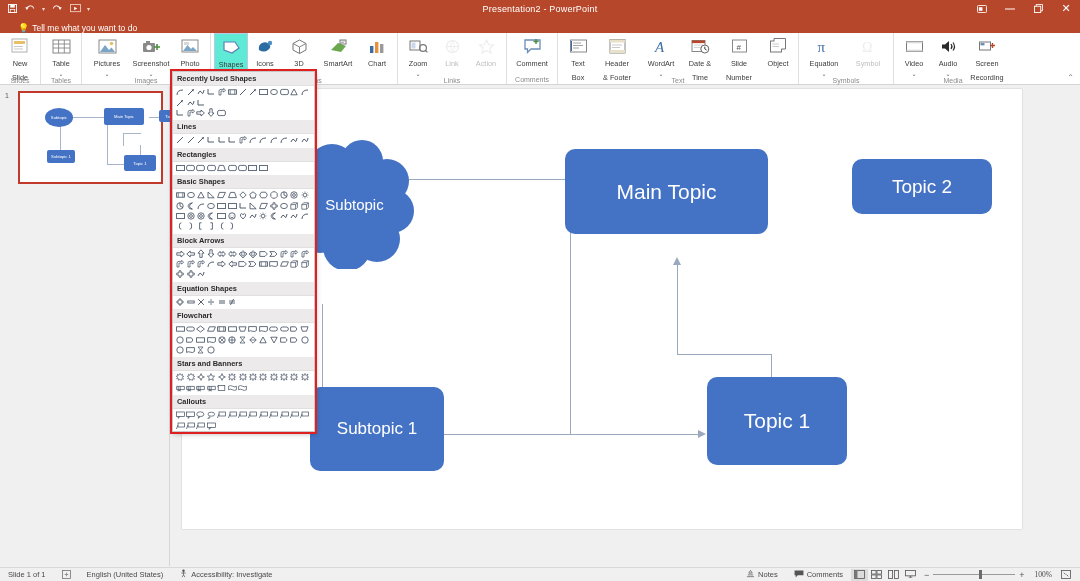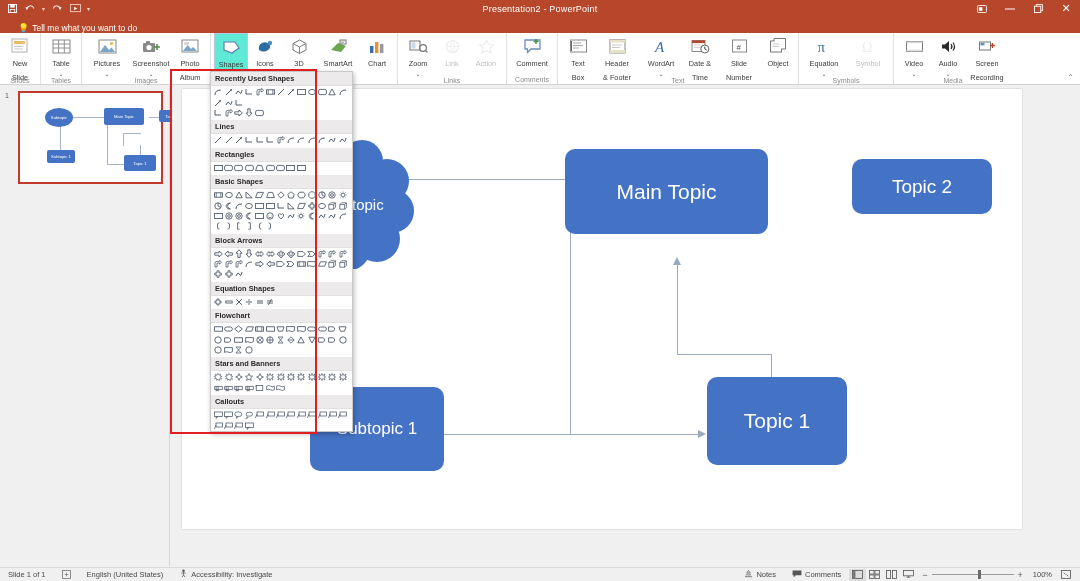--- a/index.html
+++ b/index.html
@@ -112,21 +112,21 @@
   .conn { position: absolute; background: #9aa9be; }
   .arrowhead {
     position: absolute; width: 0; height: 0;
   }
 
   
   .shapes-panel {
     position: absolute; left: 172px; top: 71px; width: 143px; height: 361px;
     background: #fff; border: 1px solid #c8c8c8;
     box-shadow: 1px 2px 5px rgba(0,0,0,.28);
-    overflow: hidden; z-index: 40; margin-left: 38px;
+    overflow: hidden; z-index: 40;
   }
   .sp-highlight {
     position: absolute; left: 170px; top: 69px; width: 147px; height: 365px;
     border: 2px solid #e02020; z-index: 41; pointer-events: none;
   }
   .sp-head {
     background: #eceaea; color: #2b2b2b; font-size: 7.4px; font-weight: bold;
     padding: 2px 4px; border-bottom: 1px solid #e0e0e0;
   }
   .sp-rows { padding: 1px 2px 2px 2px; }
@@ -149,21 +149,21 @@
     display: flex; align-items: center; font-size: 7.5px; color: #4a4a4a;
   }
   .sb-item { display: flex; align-items: center; gap: 3px; padding: 0 8px; white-space: nowrap; }
   .sb-right { margin-left: auto; display: flex; align-items: center; }
   .viewbtn { width: 17px; height: 12px; display: flex; align-items: center; justify-content: center; color: #555; }
   .viewbtn.sel { background: #dcdcdc; }
   .zoomslider { display: flex; align-items: center; gap: 4px; padding: 0 5px; }
   .zs-track { width: 82px; height: 1px; background: #9a9a9a; position: relative; }
   .zs-handle { position: absolute; left: 46px; top: -4px; width: 3px; height: 9px; background: #6b6b6b; }
   .zs-sign { font-size: 9px; color: #555; }
-  .zoom-val { padding: 0 5px; }
+  .zoom-val { padding: 0 5px; font-family: Liberation Serif, serif; }
 </style>
 </head>
 <body>
 
 <div id="app">
 
   <div class="titlebar">
     <div class="qat">
       <div class="qat-btn">
         <svg width="9" height="9" viewBox="0 0 10 10">

